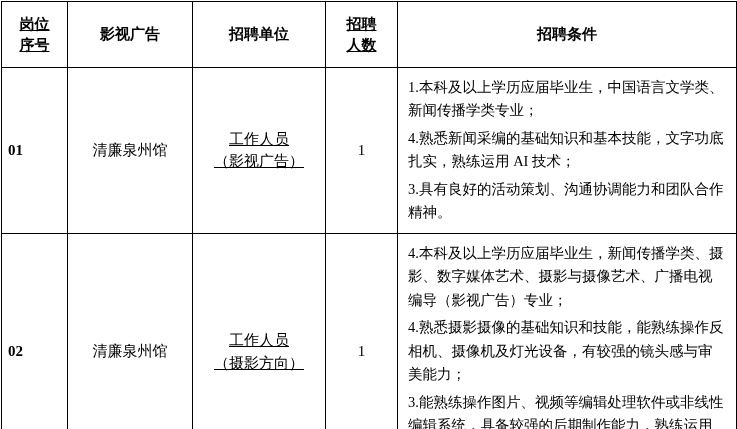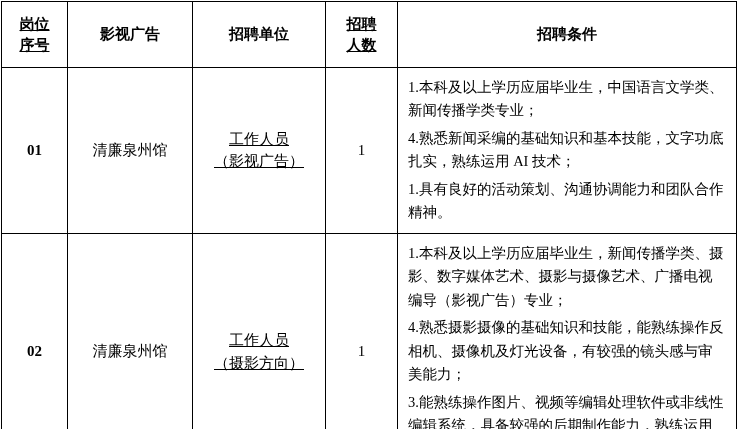--- a/index.html
+++ b/index.html
@@ -44,21 +44,20 @@
     font-size: 15px;
     line-height: 1.35;
     height: 66px;
   }
   .cell-center {
     text-align: center;
     font-size: 15px;
     line-height: 1.5;
   }
   .cell-no {
-    text-align: center;
     font-weight: bold;
     font-size: 15px;
   }
   .cell-cond {
     text-align: left;
     font-size: 14.5px;
     line-height: 1.62;
     padding: 8px 8px 8px 8px;
   }
   .cell-cond .line {
@@ -101,32 +100,32 @@
         <td class="cell-no">01</td>
         <td class="cell-center">清廉泉州馆</td>
         <td class="cell-center">
           <span class="post-line">工作人员</span>
           <span class="post-line">（影视广告）</span>
         </td>
         <td class="cell-center">1</td>
         <td class="cell-cond">
           <p class="line">1.本科及以上学历应届毕业生，中国语言文学类、新闻传播学类专业；</p>
           <p class="line">4.熟悉新闻采编的基础知识和基本技能，文字功底扎实，熟练运用 AI 技术；</p>
-          <p class="line">1.具有良好的活动策划、沟通协调能力和团队合作精神。</p>
+          <p class="line">3.具有良好的活动策划、沟通协调能力和团队合作精神。</p>
         </td>
       </tr>
       <tr class="row-02">
         <td class="cell-no">02</td>
         <td class="cell-center">清廉泉州馆</td>
         <td class="cell-center">
           <span class="post-line">工作人员</span>
           <span class="post-line">（摄影方向）</span>
         </td>
         <td class="cell-center">1</td>
         <td class="cell-cond">
-          <p class="line">1.本科及以上学历应届毕业生，新闻传播学类、摄影、数字媒体艺术、摄影与摄像艺术、广播电视编导（影视广告）专业；</p>
+          <p class="line">4.本科及以上学历应届毕业生，新闻传播学类、摄影、数字媒体艺术、摄影与摄像艺术、广播电视编导（影视广告）专业；</p>
           <p class="line">4.熟悉摄影摄像的基础知识和技能，能熟练操作反相机、摄像机及灯光设备，有较强的镜头感与审美能力；</p>
           <p class="line">3.能熟练操作图片、视频等编辑处理软件或非线性编辑系统，具备较强的后期制作能力，熟练运用AI技术。</p>
         </td>
       </tr>
     </tbody>
   </table>
 </div>
 
 </body></html>

